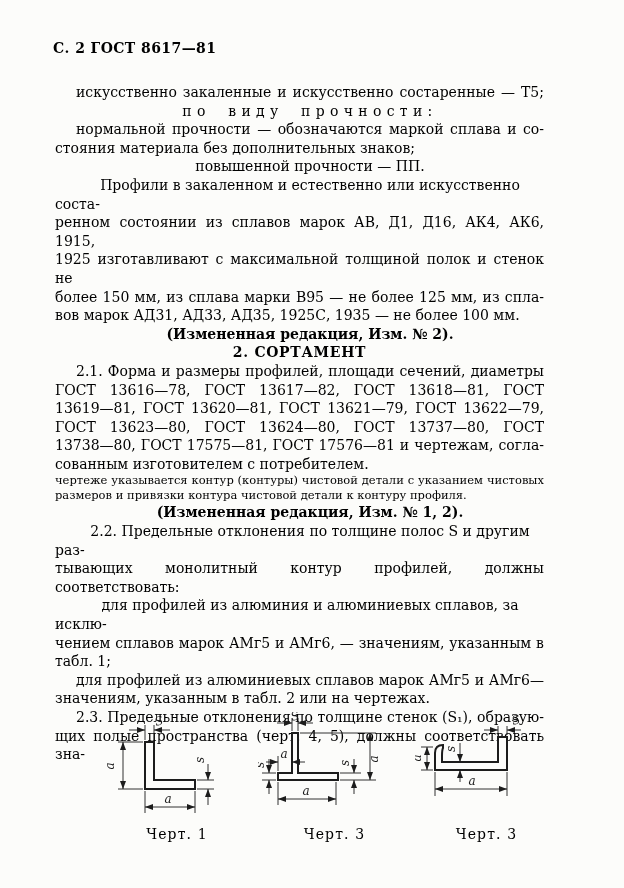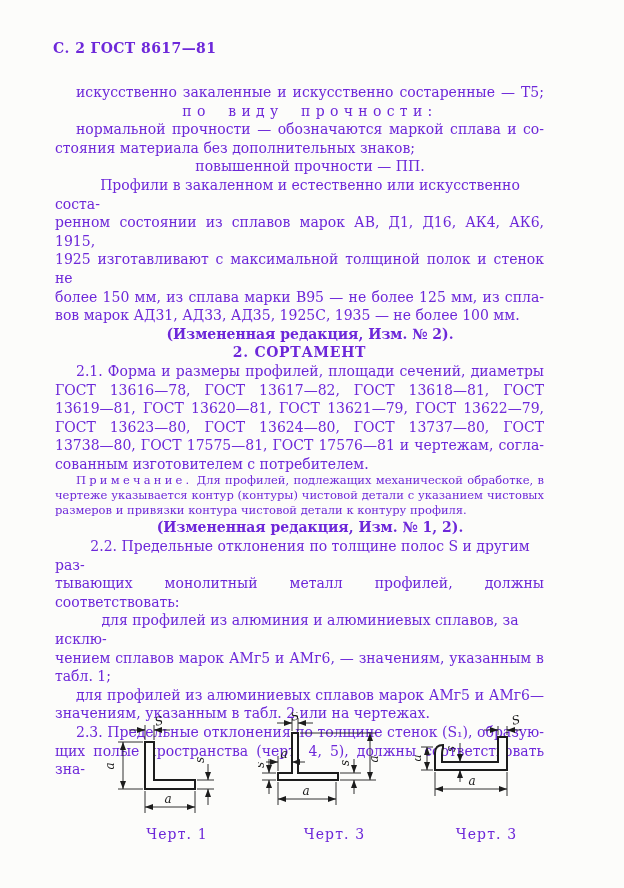--- a/index.html
+++ b/index.html
@@ -1,18 +1,18 @@
 <!DOCTYPE html>
 <html><head>
 <meta charset="utf-8">
 <style>
   html,body { margin:0; padding:0; background:#e8e8e8; }
   .page {
     position:relative; width:624px; height:888px; margin:0 auto;
-    background:#fcfcfa; color:#6d28d9; overflow:hidden;
+    background:#fcfcfa; color:#000000; overflow:hidden;
     font-family:"DejaVu Serif", serif;
   }
   .doc-header {
     position:absolute; left:53px; top:40px;
     font-size:14px; font-weight:bold; letter-spacing:0.03em;
   }
   .textcol {
     position:absolute; left:55px; top:83px; width:489px;
     font-size:14px; line-height:18.6px;
   }
@@ -75,28 +75,27 @@
 
     <p class="heading">2. СОРТАМЕНТ</p>
 
     <p class="jl ind">2.1. Форма и размеры профилей, площади сечений, диаметры</p>
     <p class="jl">ГОСТ 13616—78, ГОСТ 13617—82, ГОСТ 13618—81, ГОСТ</p>
     <p class="jl">13619—81, ГОСТ 13620—81, ГОСТ 13621—79, ГОСТ 13622—79,</p>
     <p class="jl">ГОСТ 13623—80, ГОСТ 13624—80, ГОСТ 13737—80, ГОСТ</p>
     <p class="jl">13738—80, ГОСТ 17575—81, ГОСТ 17576—81 и чертежам, согла-</p>
     <p class="ll">сованным изготовителем с потребителем.</p>
 
-    <p class="jl ind note nm-top"><span class="note-label">Примечание.</span> <span>Для профилей, подлежащих механической обработке, в</span></p>
     <p class="jl note">чертеже указывается контур (контуры) чистовой детали с указанием чистовых</p>
     <p class="ll note">размеров и привязки контура чистовой детали к контуру профиля.</p>
 
     <p class="ll ind b amend">(Измененная редакция, Изм. № 1, 2).</p>
 
     <p class="jl ind">2.2. Предельные отклонения по толщине полос S и другим раз-</p>
-    <p class="jl">тывающих монолитный металл профилей, должны соответствовать:</p>
+    <p class="jl">тывающих монолитный контур профилей, должны соответствовать:</p>
     <p class="jl ind">для профилей из алюминия и алюминиевых сплавов, за исклю-</p>
     <p class="jl">чением сплавов марок АМг5 и АМг6, — значениям, указанным в</p>
     <p class="ll">табл. 1;</p>
     <p class="jl ind">для профилей из алюминиевых сплавов марок АМг5 и АМг6—</p>
     <p class="ll">значениям, указанным в табл. 2 или на чертежах.</p>
 
     <p class="jl ind">2.3. Предельные отклонения по толщине стенок (S₁), образую-</p>
     <p class="jl">щих полые пространства (черт. 4, 5), должны соответствовать зна-</p>
   </div>
 

